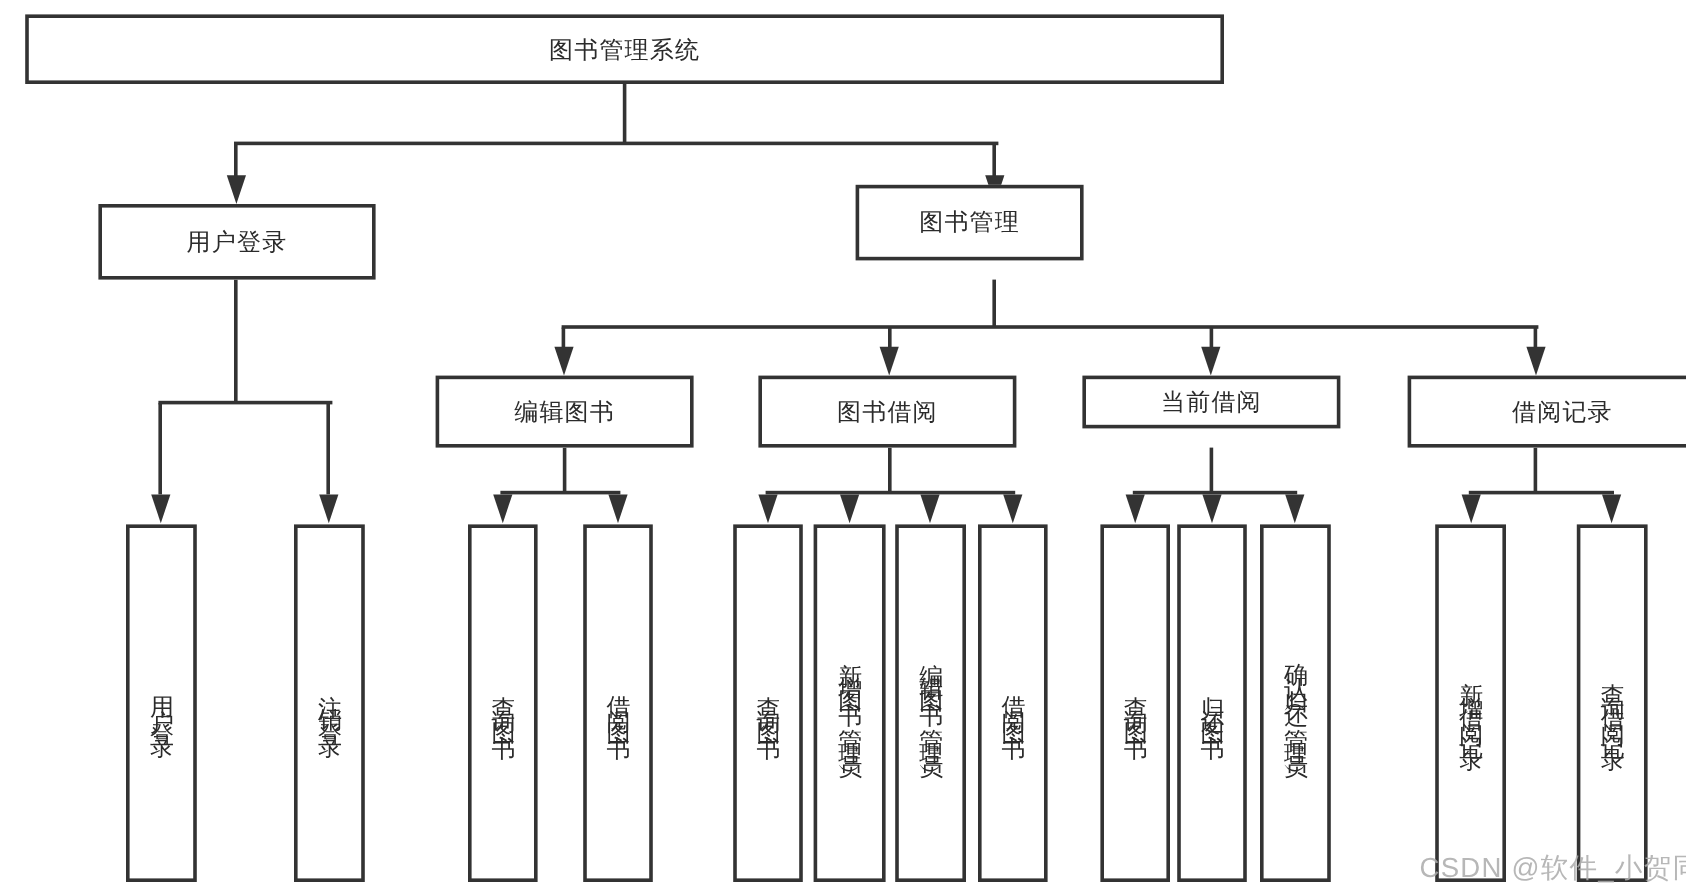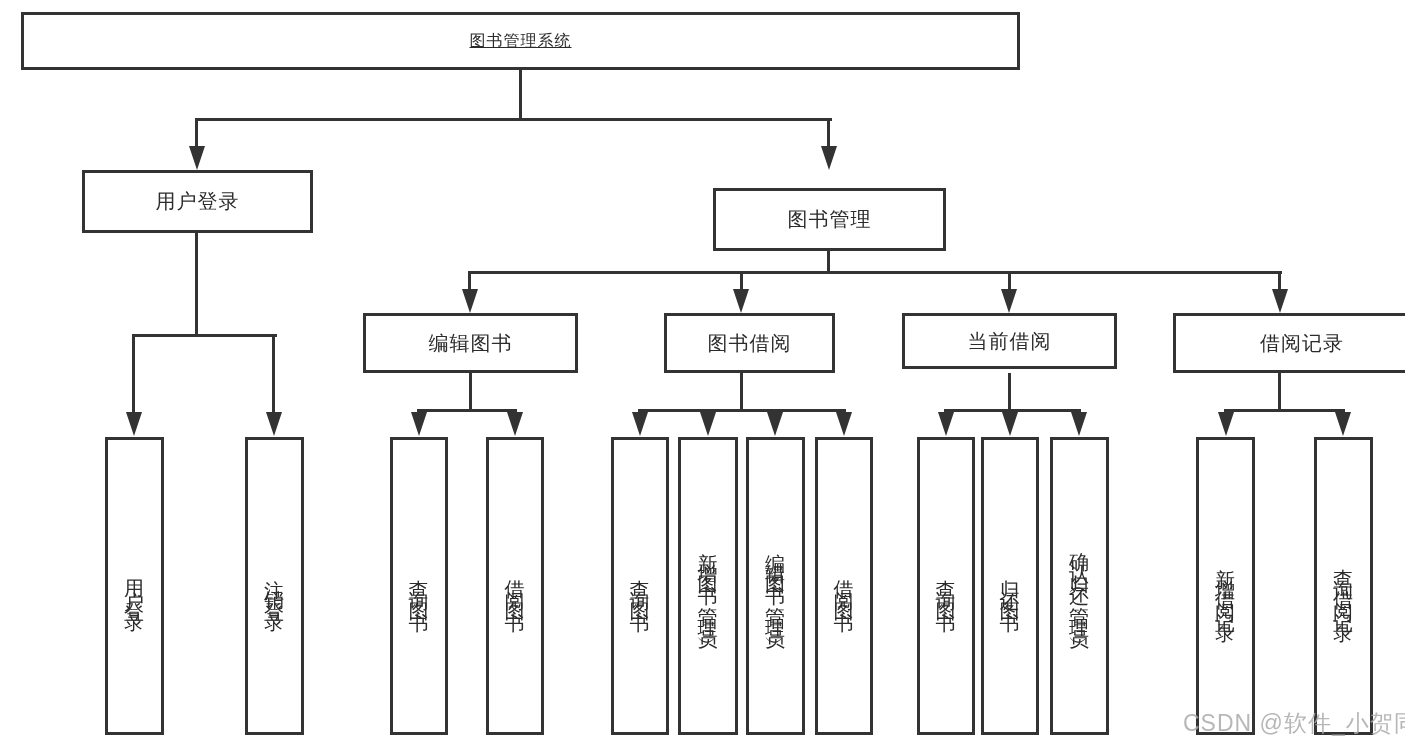--- a/index.html
+++ b/index.html
@@ -21,21 +21,21 @@
     display: flex;
     align-items: center;
     justify-content: center;
     color: #2b2b2b;
     font-size: 20px;
     letter-spacing: 1px;
     text-align: center;
     z-index: 2;
   }
 
-  .root-box { font-size: 16px; text-decoration: underline; }
+  .root-box { font-size: 20px; }
 
   .leaf {
     writing-mode: vertical-rl;
     letter-spacing: 11px;
     font-size: 20px;
     line-height: 1;
   }
 
   .vline {
     position: absolute;
@@ -81,43 +81,43 @@
   <div class="box root-box" style="left:21px;top:12px;width:999px;height:58px">图书管理系统</div>
 
   <div class="vline" style="left:519px;top:70px;height:49px"></div>
   <div class="hline" style="left:195px;top:118px;width:637px"></div>
   <div class="vline" style="left:195px;top:120px;height:28px"></div>
   <div class="arrowhead" style="left:189px;top:146px"></div>
   <div class="vline" style="left:827px;top:120px;height:28px"></div>
   <div class="arrowhead" style="left:821px;top:146px"></div>
 
   <div class="box" style="left:82px;top:170px;width:231px;height:63px">用户登录</div>
-  <div class="box" style="left:713px;top:188px;width:233px;height:63px">图书管理</div>
+  <div class="box" style="left:713px;top:154px;width:190px;height:63px">图书管理</div>
 
   <div class="vline" style="left:195px;top:233px;height:102px"></div>
   <div class="hline" style="left:132px;top:334px;width:145px"></div>
   <div class="vline" style="left:132px;top:336px;height:76px"></div>
   <div class="arrowhead" style="left:126px;top:412px"></div>
   <div class="vline" style="left:272px;top:336px;height:76px"></div>
   <div class="arrowhead" style="left:266px;top:412px"></div>
 
   <div class="vline" style="left:827px;top:233px;height:40px"></div>
   <div class="hline" style="left:468px;top:271px;width:814px"></div>
   <div class="vline" style="left:468px;top:273px;height:18px"></div>
   <div class="arrowhead" style="left:462px;top:289px"></div>
   <div class="vline" style="left:740px;top:273px;height:18px"></div>
   <div class="arrowhead" style="left:733px;top:289px"></div>
   <div class="vline" style="left:1008px;top:273px;height:18px"></div>
   <div class="arrowhead" style="left:1001px;top:289px"></div>
   <div class="vline" style="left:1278px;top:273px;height:18px"></div>
   <div class="arrowhead" style="left:1272px;top:289px"></div>
 
   <div class="box" style="left:363px;top:313px;width:215px;height:60px">编辑图书</div>
-  <div class="box" style="left:664px;top:313px;width:171px;height:60px">图书借阅</div>
-  <div class="box" style="left:902px;top:313px;width:215px;height:56px">当前借阅</div>
+  <div class="box" style="left:632px;top:313px;width:215px;height:60px">图书借阅</div>
+  <div class="box" style="left:902px;top:313px;width:215px;height:44px">当前借阅</div>
   <div class="box" style="left:1173px;top:313px;width:258px;height:60px">借阅记录</div>
 
   <div class="vline" style="left:469px;top:373px;height:38px"></div>
   <div class="hline" style="left:417px;top:409px;width:100px"></div>
   <div class="arrowhead" style="left:411px;top:412px"></div>
   <div class="arrowhead" style="left:507px;top:412px"></div>
 
   <div class="vline" style="left:740px;top:373px;height:38px"></div>
   <div class="hline" style="left:638px;top:409px;width:208px"></div>
   <div class="arrowhead" style="left:632px;top:412px"></div>

